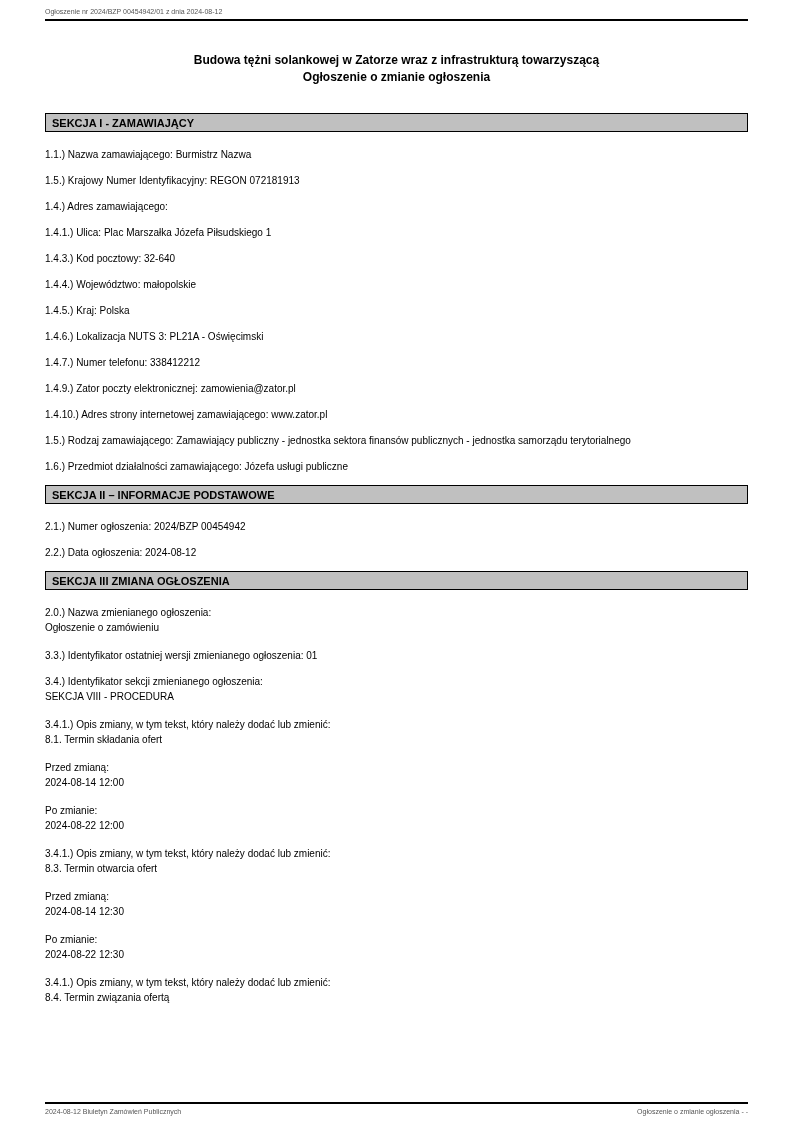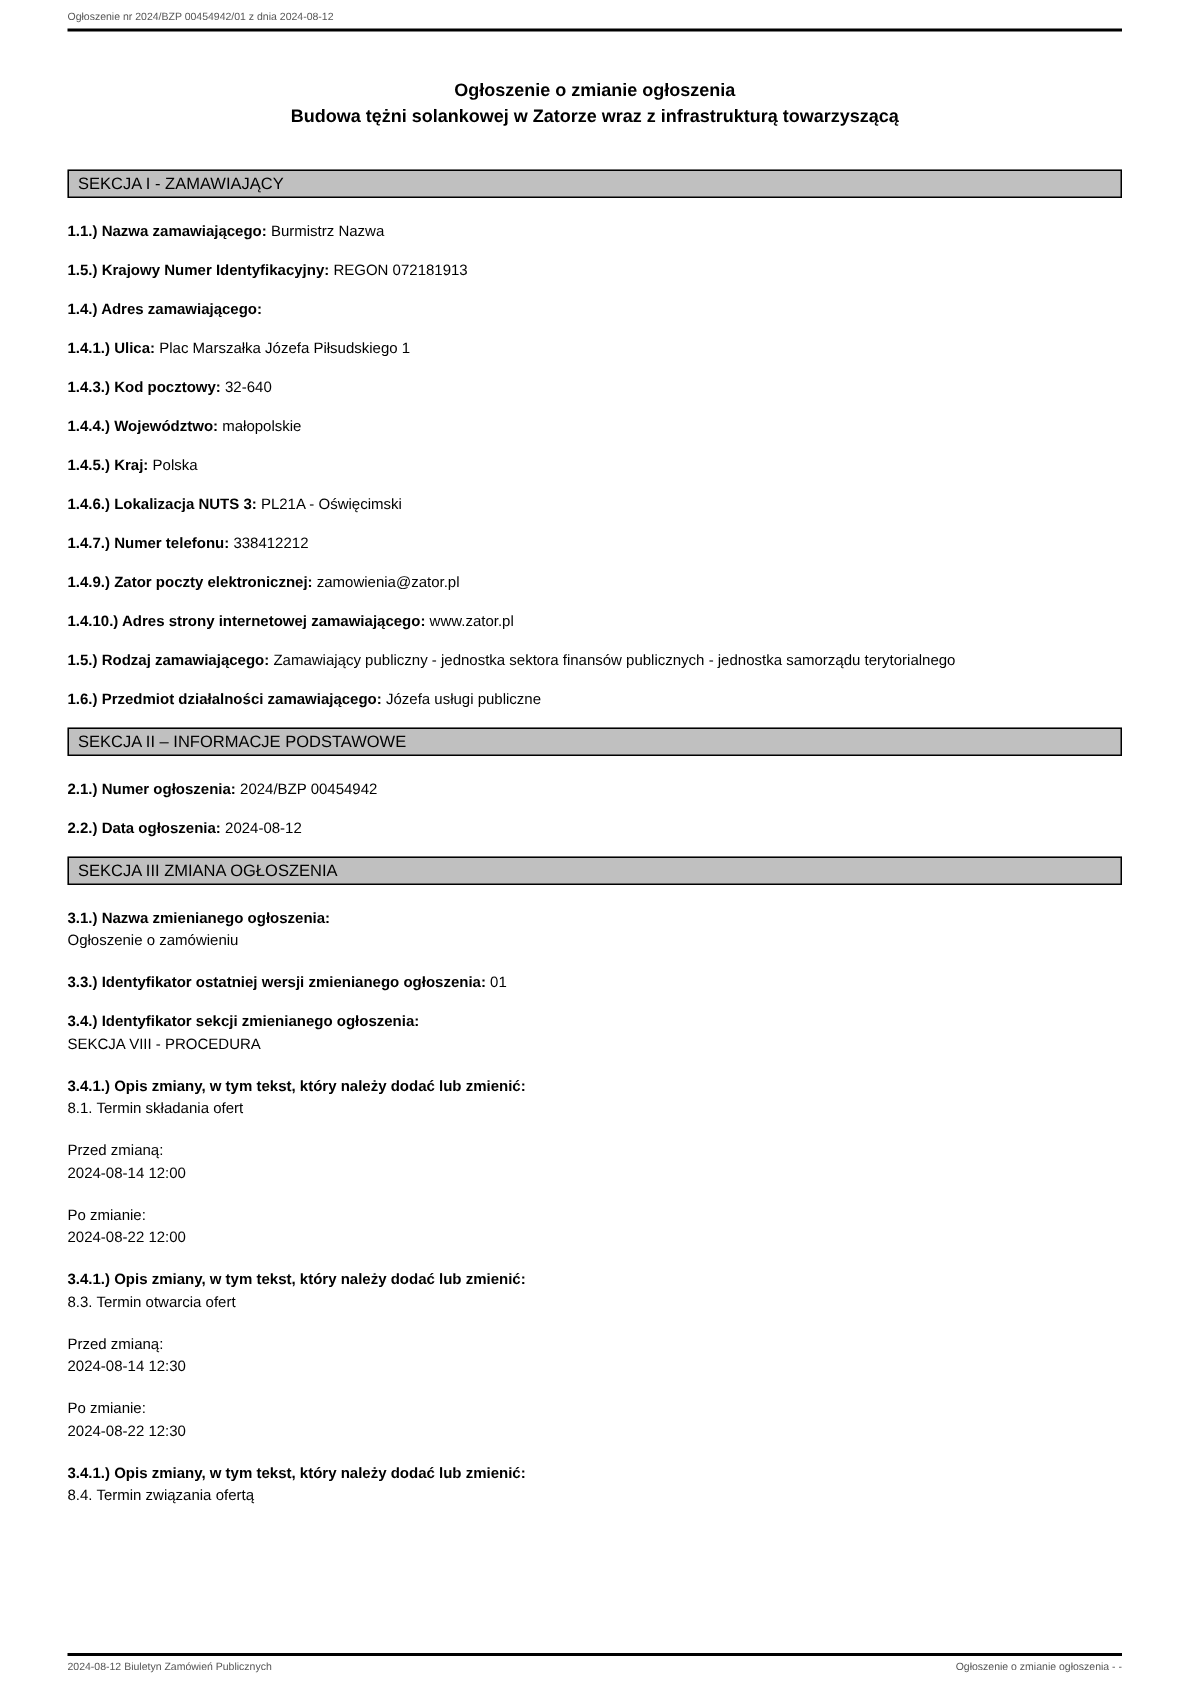--- a/index.html
+++ b/index.html
@@ -31,38 +31,38 @@
   .doc-title {
     text-align: center;
     font-weight: bold;
     font-size: 12px;
     line-height: 17px;
     margin-bottom: 27px;
   }
   .section-bar {
     background: var(--section-bar-bg, #c0c0c0);
     border: 1.5px solid #000;
-    font-weight: normal;
+    font-weight: bold;
     font-size: 11px;
     line-height: 14px;
     padding: 2px 6px 1px 6px;
     margin: 0 0 15px 0;
   }
   .field {
     margin: 0 0 11px 0;
     font-size: 10px;
     line-height: 15px;
   }
   .field.wraplimit { max-width: 665px; }
   .blk {
     margin: 0 0 13px 0;
     font-size: 10px;
     line-height: 15px;
   }
-  .lbl { font-weight: bold; }
+  .lbl { font-weight: normal; }
   .footer {
     position: absolute;
     left: 45px;
     right: 45px;
     bottom: 8px;
     border-top: 2px solid var(--rule-color, #000);
     padding-top: 4px;
     display: flex;
     justify-content: space-between;
     font-size: 7px;
@@ -74,22 +74,22 @@
 
 <div class="page">
 
   <div class="meta-top">
     <span>Ogłoszenie nr 2024/BZP 00454942/01 z dnia 2024-08-12</span>
   </div>
 
   <div class="content">
 
     <div class="doc-title">
+      <div>Budowa tężni solankowej w Zatorze wraz z infrastrukturą towarzyszącą</div>
       <div>Ogłoszenie o zmianie ogłoszenia</div>
-      <div>Budowa tężni solankowej w Zatorze wraz z infrastrukturą towarzyszącą</div>
     </div>
 
     <div class="section-bar">SEKCJA I - ZAMAWIAJĄCY</div>
 
     <p class="field"><span class="lbl">1.1.) Nazwa zamawiającego:</span> <span>Burmistrz Nazwa</span></p>
     <p class="field"><span class="lbl">1.5.) Krajowy Numer Identyfikacyjny:</span> <span>REGON 072181913</span></p>
     <p class="field"><span class="lbl">1.4.) Adres zamawiającego:</span> <span></span></p>
     <p class="field"><span class="lbl">1.4.1.) Ulica:</span> <span>Plac Marszałka Józefa Piłsudskiego 1</span></p>
     <p class="field"><span class="lbl">1.4.3.) Kod pocztowy:</span> <span>32-640</span></p>
     <p class="field"><span class="lbl">1.4.4.) Województwo:</span> <span>małopolskie</span></p>
@@ -102,21 +102,21 @@
     <p class="field"><span class="lbl">1.6.) Przedmiot działalności zamawiającego:</span> <span>Józefa usługi publiczne</span></p>
 
     <div class="section-bar">SEKCJA II – INFORMACJE PODSTAWOWE</div>
 
     <p class="field"><span class="lbl">2.1.) Numer ogłoszenia:</span> <span>2024/BZP 00454942</span></p>
     <p class="field"><span class="lbl">2.2.) Data ogłoszenia:</span> <span>2024-08-12</span></p>
 
     <div class="section-bar">SEKCJA III ZMIANA OGŁOSZENIA</div>
 
     <div class="blk">
-      <div class="lbl">3.1.) Nazwa zmienianego ogłoszenia:</div>
+      <div class="lbl">2.0.) Nazwa zmienianego ogłoszenia:</div>
       <div>Ogłoszenie o zamówieniu</div>
     </div>
 
     <p class="field"><span class="lbl">3.3.) Identyfikator ostatniej wersji zmienianego ogłoszenia:</span> <span>01</span></p>
 
     <div class="blk">
       <div class="lbl">3.4.) Identyfikator sekcji zmienianego ogłoszenia:</div>
       <div>SEKCJA VIII - PROCEDURA</div>
     </div>
 

